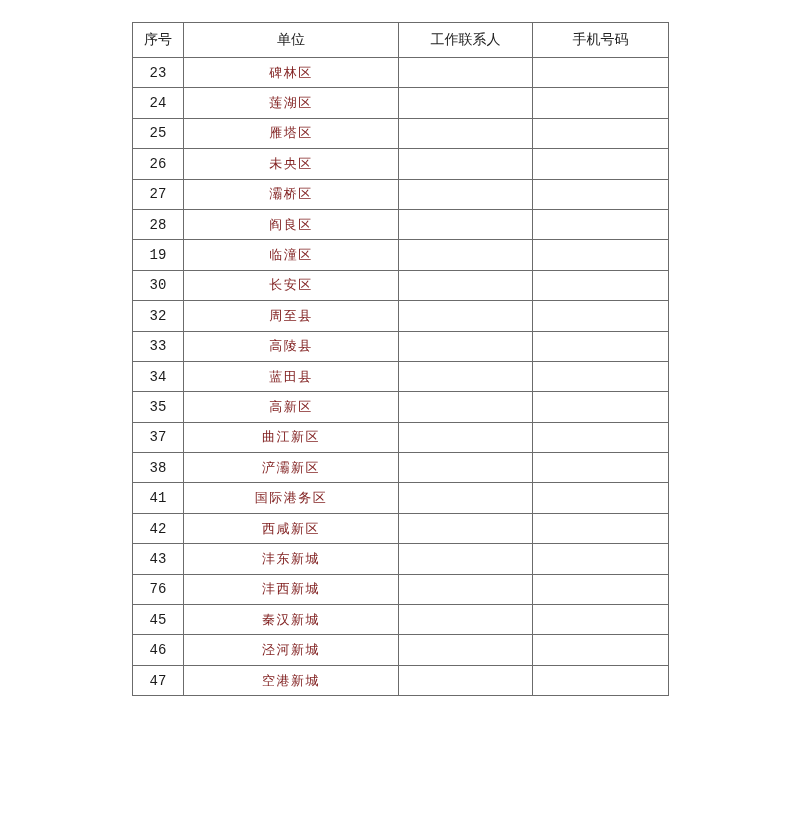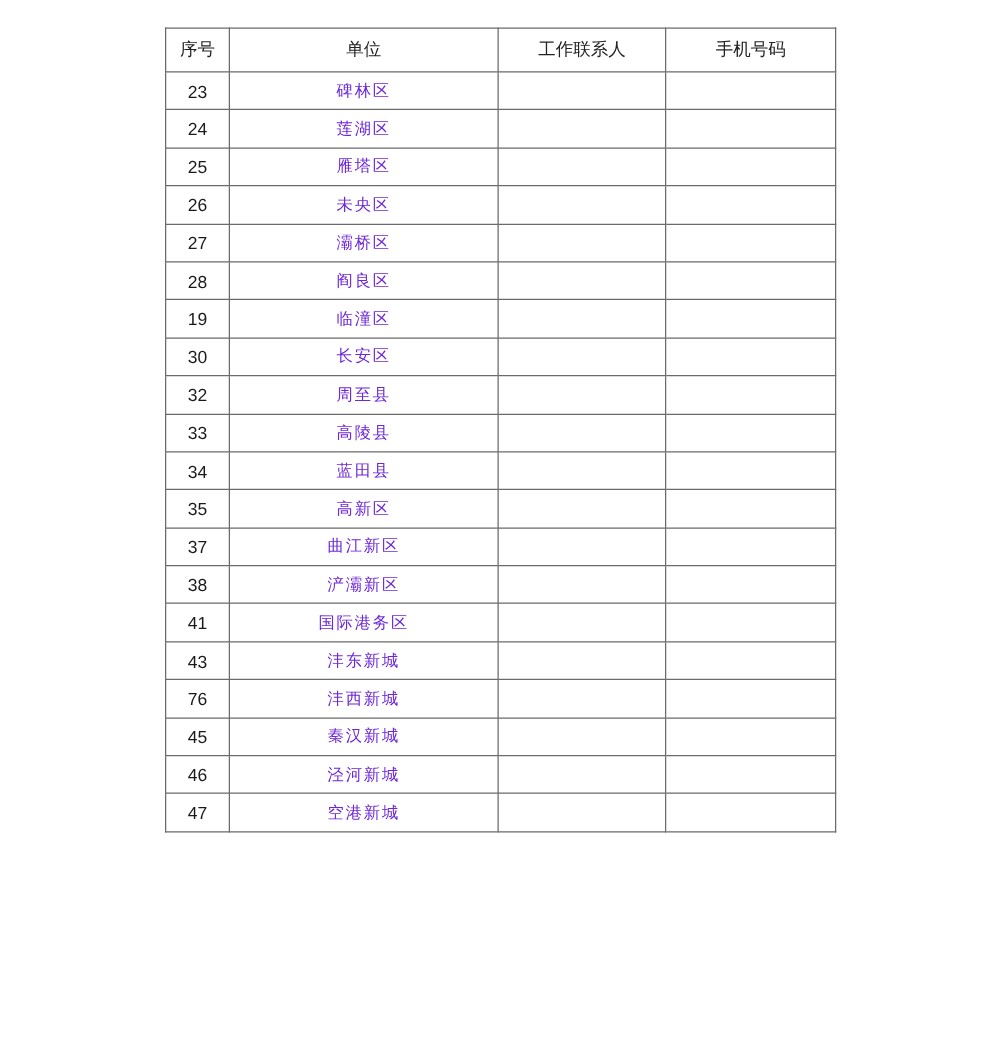--- a/index.html
+++ b/index.html
@@ -41,28 +41,28 @@
     }
     .contact-table td {
       height: 29.4px;
       font-size: 13.5px;
     }
     .col-idx { width: 51px; }
     .col-unit { width: 215px; }
     .col-contact { width: 134px; }
     .col-phone { width: 136px; }
     td.idx {
-      font-family: Liberation Sans, sans-serif;
+      font-family: Liberation Mono, monospace;
       font-size: 14px;
     }
     td.unit {
       font-family: Liberation Mono, monospace;
       font-size: 13px;
       letter-spacing: 1.5px;
-      color: #6d28d9;
+      color: #7f1d1d;
       margin-top: 40px;
     }
     td.input-cell {
       cursor: text;
     }
   </style>
 </head>
 <body>
 
 <table class="contact-table">
@@ -165,20 +165,26 @@
         <td class="input-cell"></td>
         <td class="input-cell"></td>
       </tr>
       <tr>
         <td class="idx">41</td>
         <td class="unit">国际港务区</td>
         <td class="input-cell"></td>
         <td class="input-cell"></td>
       </tr>
       <tr>
+        <td class="idx">42</td>
+        <td class="unit">西咸新区</td>
+        <td class="input-cell"></td>
+        <td class="input-cell"></td>
+      </tr>
+      <tr>
         <td class="idx">43</td>
         <td class="unit">沣东新城</td>
         <td class="input-cell"></td>
         <td class="input-cell"></td>
       </tr>
       <tr>
         <td class="idx">76</td>
         <td class="unit">沣西新城</td>
         <td class="input-cell"></td>
         <td class="input-cell"></td>

